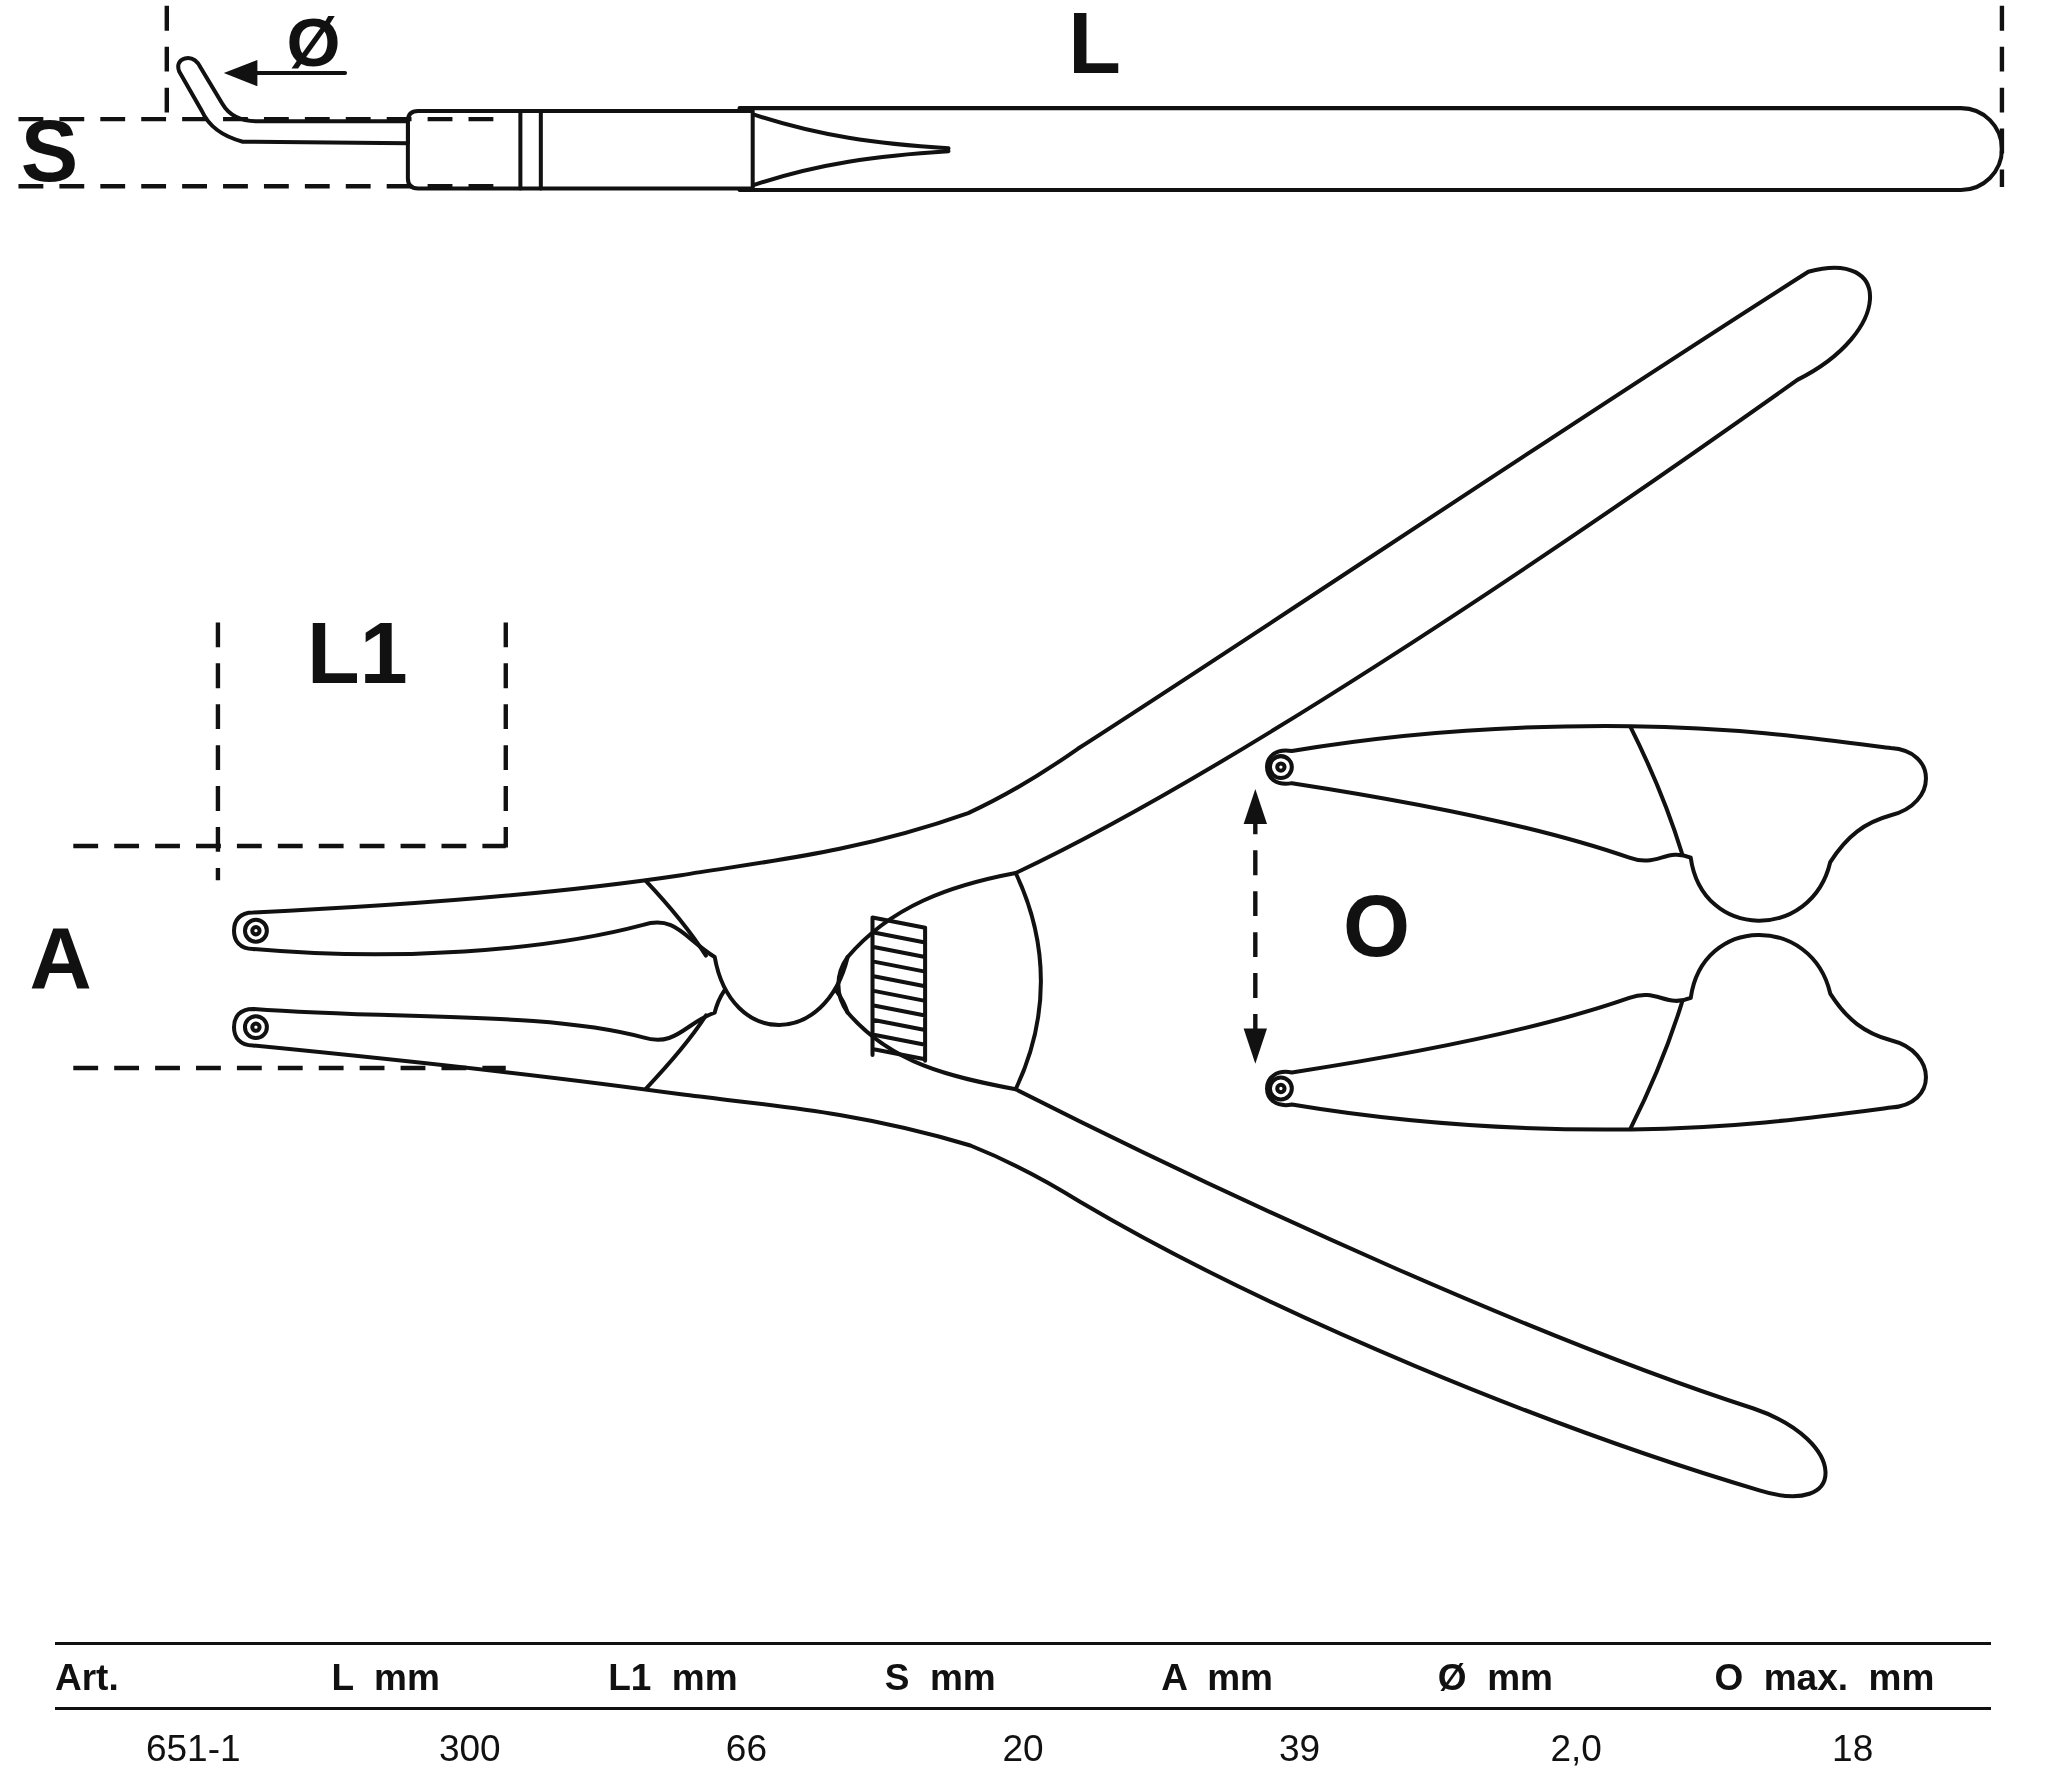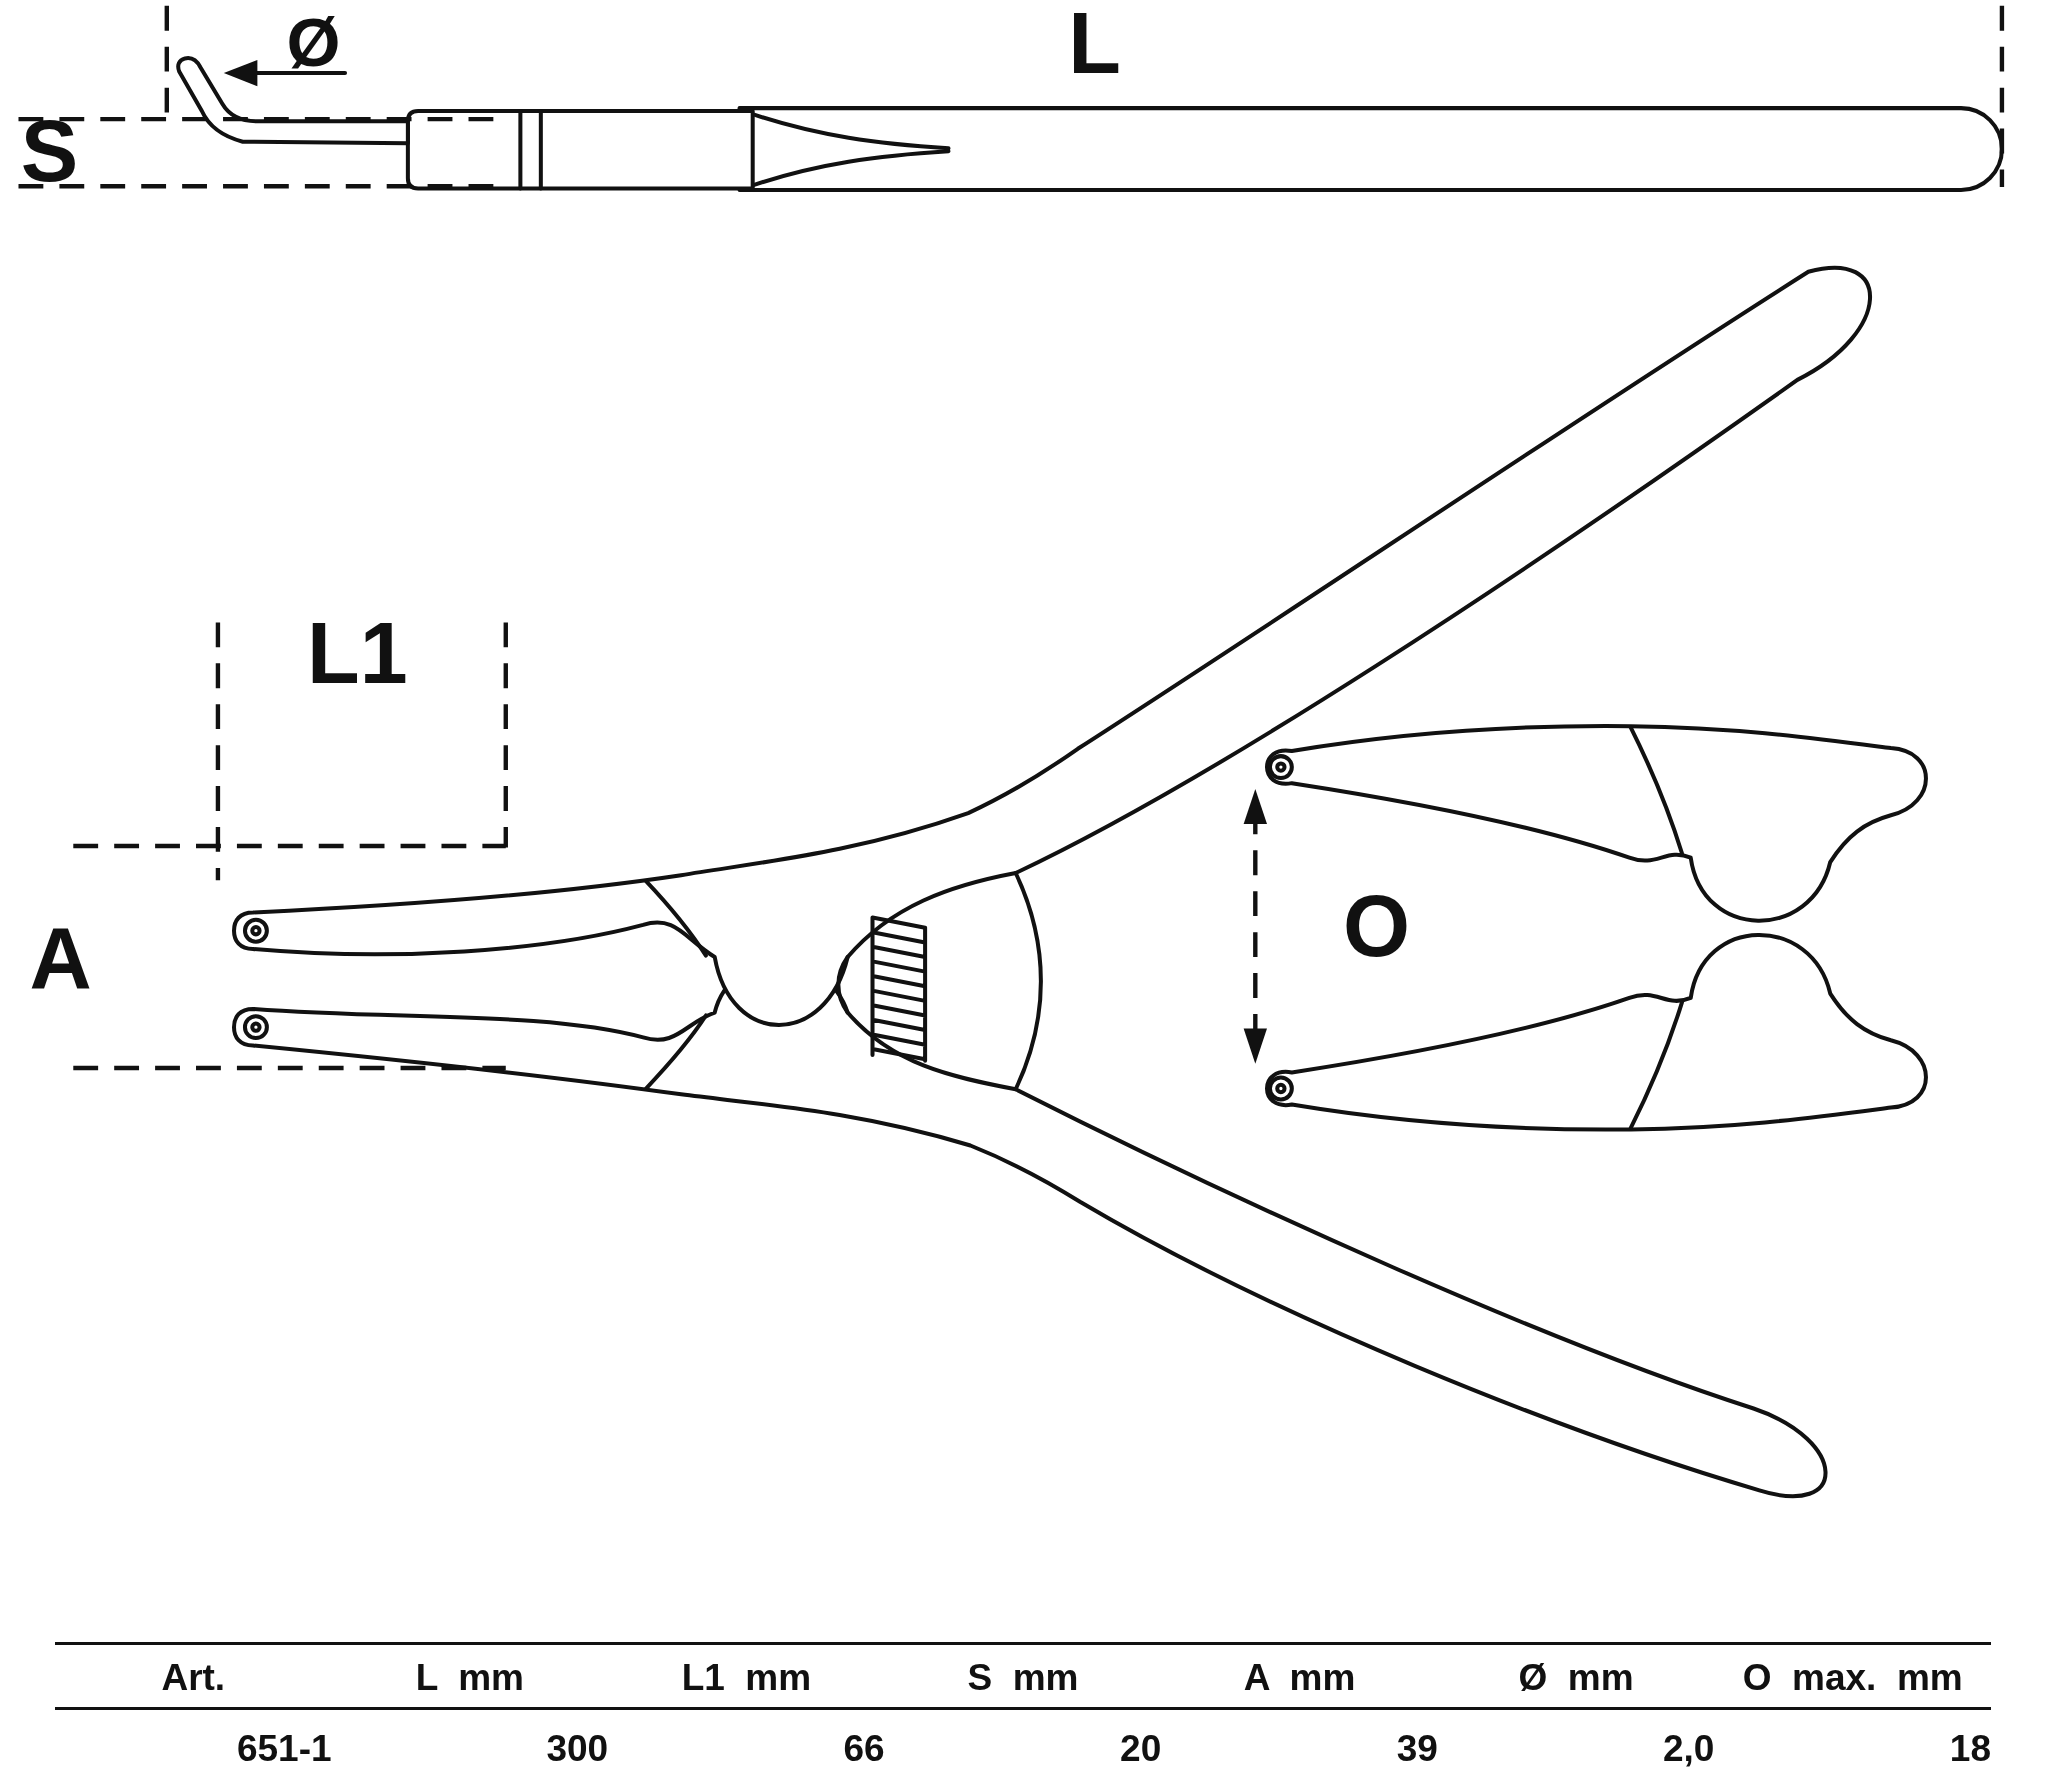--- a/index.html
+++ b/index.html
@@ -6,22 +6,22 @@
   body{width:2046px;height:1784px;position:relative;font-family:"Liberation Sans",sans-serif;color:#111;}
   .stage{position:absolute;inset:0;}
   svg{position:absolute;left:0;top:0;}
   .outline{stroke:#111;stroke-width:5.5;fill:#fff;stroke-linecap:round;stroke-linejoin:round;}
   .stroke{stroke:#111;stroke-width:5.5;fill:none;stroke-linecap:round;stroke-linejoin:round;}
   .dash{stroke:#111;stroke-width:6;fill:none;stroke-dasharray:34 22;stroke-linecap:butt;}
   .arrow{fill:#111;stroke:none;}
   .dim{font-family:"Liberation Sans",sans-serif;font-weight:bold;font-size:118px;fill:#111;}
   .dim-small{font-family:"Liberation Sans",sans-serif;font-weight:bold;font-size:95px;fill:#111;}
   table.spec{position:absolute;left:55px;top:1642px;width:1936px;border-collapse:collapse;table-layout:fixed;border-top:3.7px solid #111;}
-  table.spec th{border-bottom:3.7px solid #111;font-size:37px;font-weight:bold;text-align:center;padding:11.7px 0 8.8px 0;white-space:pre;}
-  table.spec td{font-size:37px;font-weight:bold;text-align:right;padding:17.5px 0 5.8px 0;white-space:pre;}
+  table.spec th{border-bottom:3.7px solid #111;font-size:37px;font-weight:bold;text-align:left;padding:11.7px 0 8.8px 0;white-space:pre;}
+  table.spec td{font-size:37px;font-weight:normal;text-align:center;padding:17.5px 0 5.8px 0;white-space:pre;}
 </style>
 </head>
 <body>
 
 <div class="stage">
 
   <svg width="2046" height="1784" viewBox="0 0 2800 2442" xmlns="http://www.w3.org/2000/svg">
 
     <g>
       <path class="outline" d="M 1012 148 L 2684 148 A 56 56 0 0 1 2684 260 L 1012 260 Z"></path>

